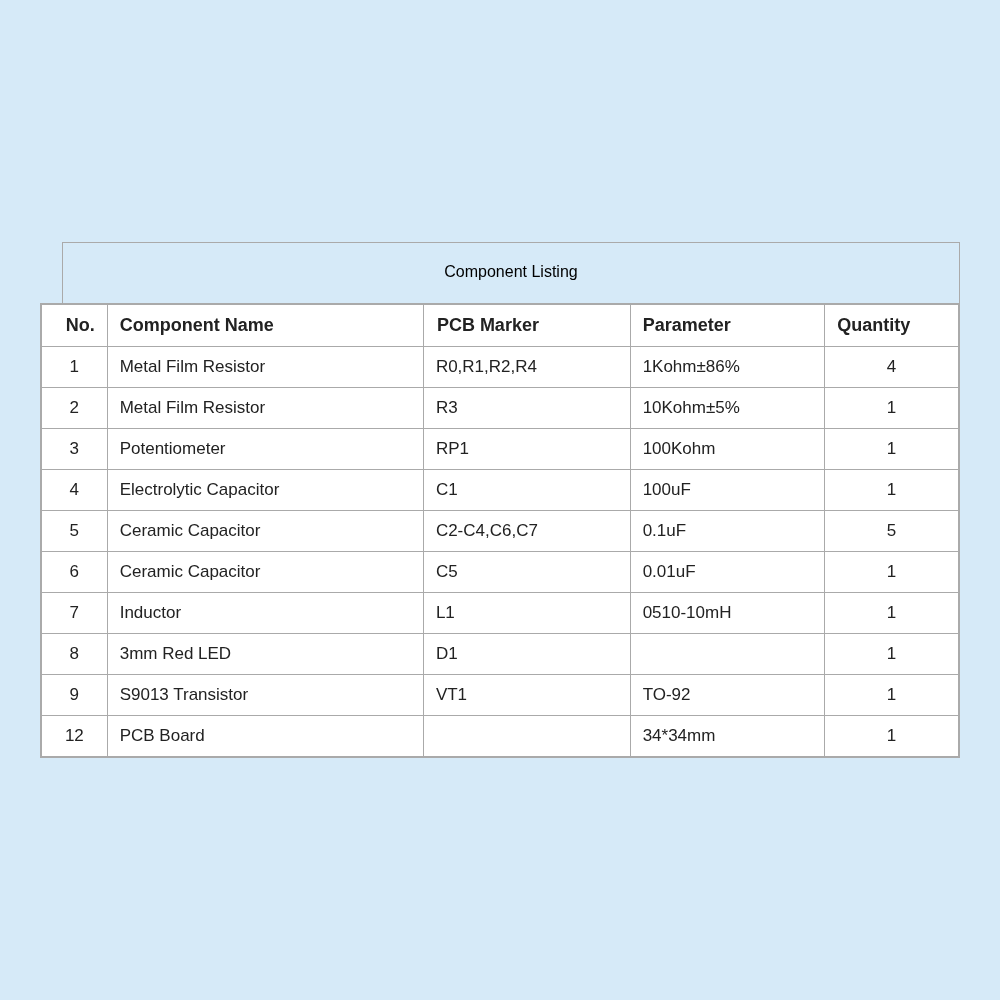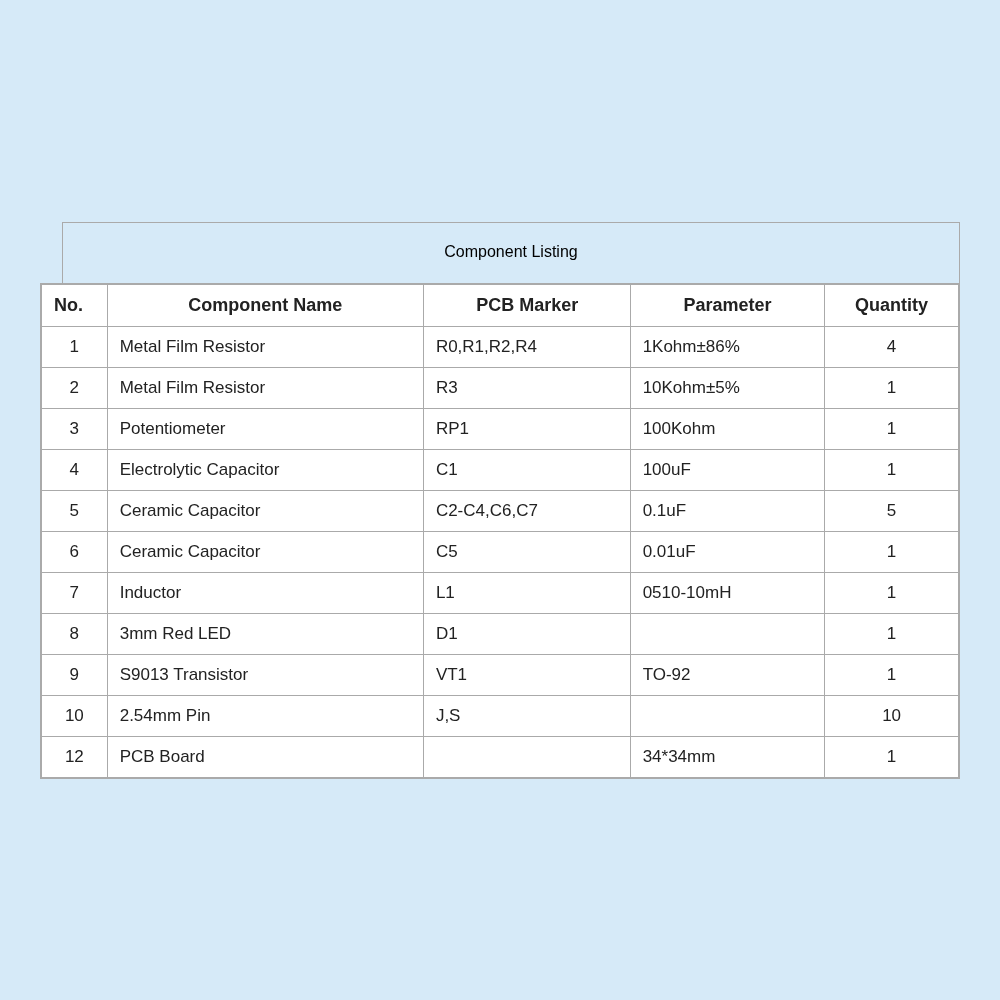--- a/index.html
+++ b/index.html
@@ -32,27 +32,27 @@
 
     th, td {
       border: 1px solid #aaa;
       padding: 10px 12px;
       font-size: 17px;
       color: #222;
     }
 
     thead th {
       font-weight: bold;
-      text-align: center;
+      text-align: left;
       background: white;
       font-size: 18px;
     }
 
     thead th:first-child {
-      text-align: left;
+      text-align: right;
       width: 46px;
     }
 
     thead th:nth-child(2) {
       width: 260px;
     }
 
     thead th:nth-child(3) {
       width: 170px;
       padding-left: 13px;
@@ -175,27 +175,20 @@
             <td>1</td>
           </tr>
           <tr>
             <td>9</td>
             <td>S9013 Transistor</td>
             <td>VT1</td>
             <td>TO-92</td>
             <td>1</td>
           </tr>
           <tr>
-            <td>10</td>
-            <td>2.54mm Pin</td>
-            <td>J,S</td>
-            <td></td>
-            <td>10</td>
-          </tr>
-          <tr>
             <td>12</td>
             <td>PCB Board</td>
             <td></td>
             <td>34*34mm</td>
             <td>1</td>
           </tr>
         </tbody>
     </table>
   </div>
 </div>

